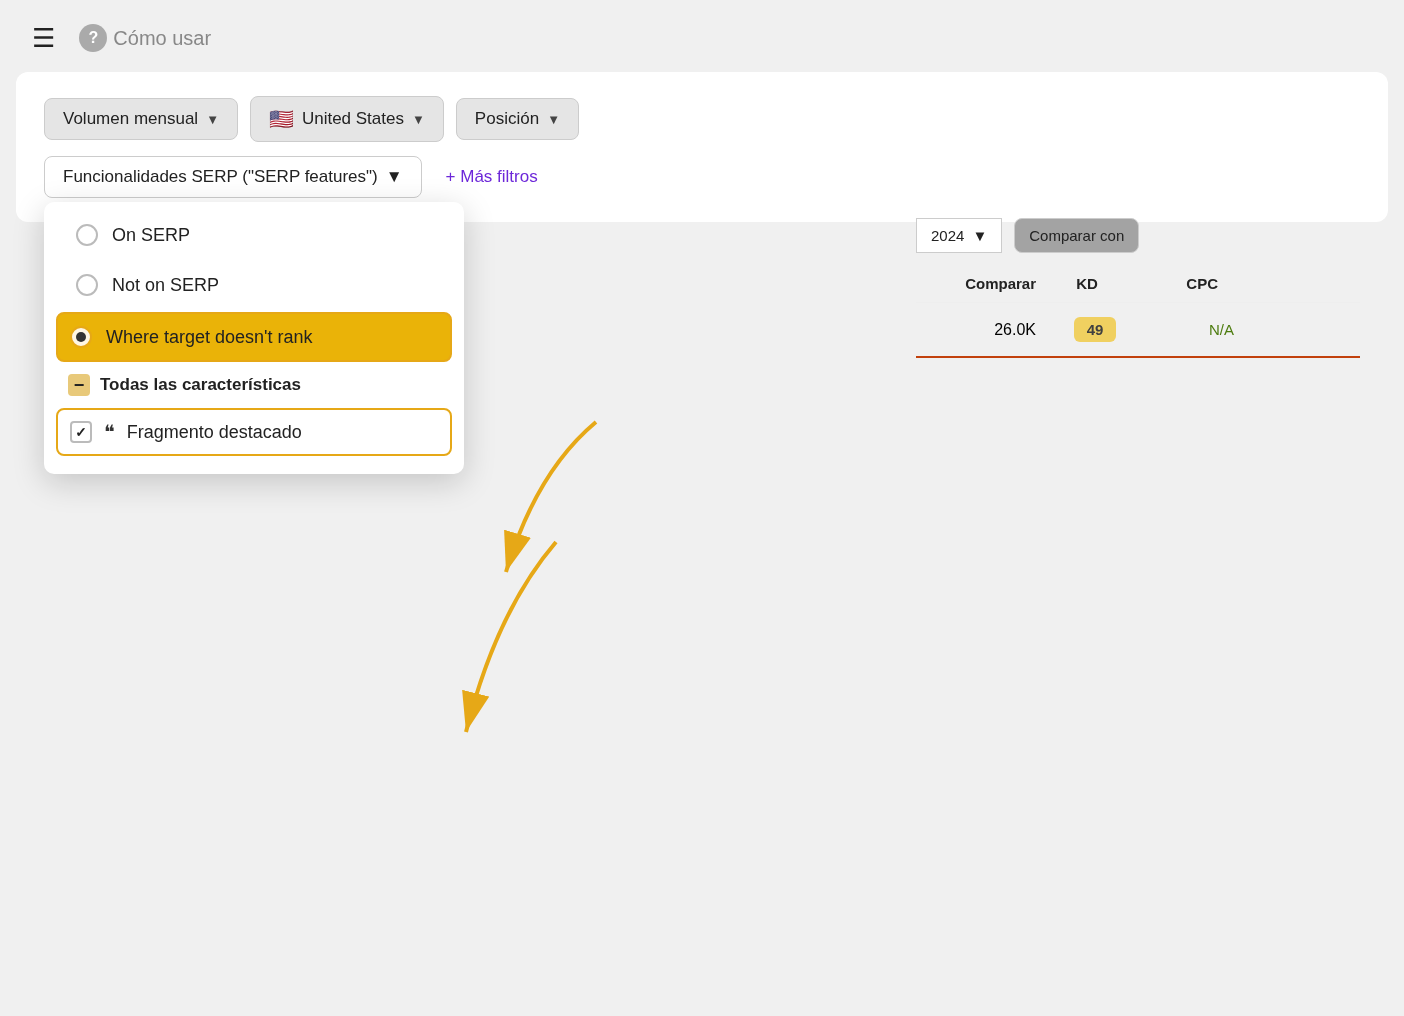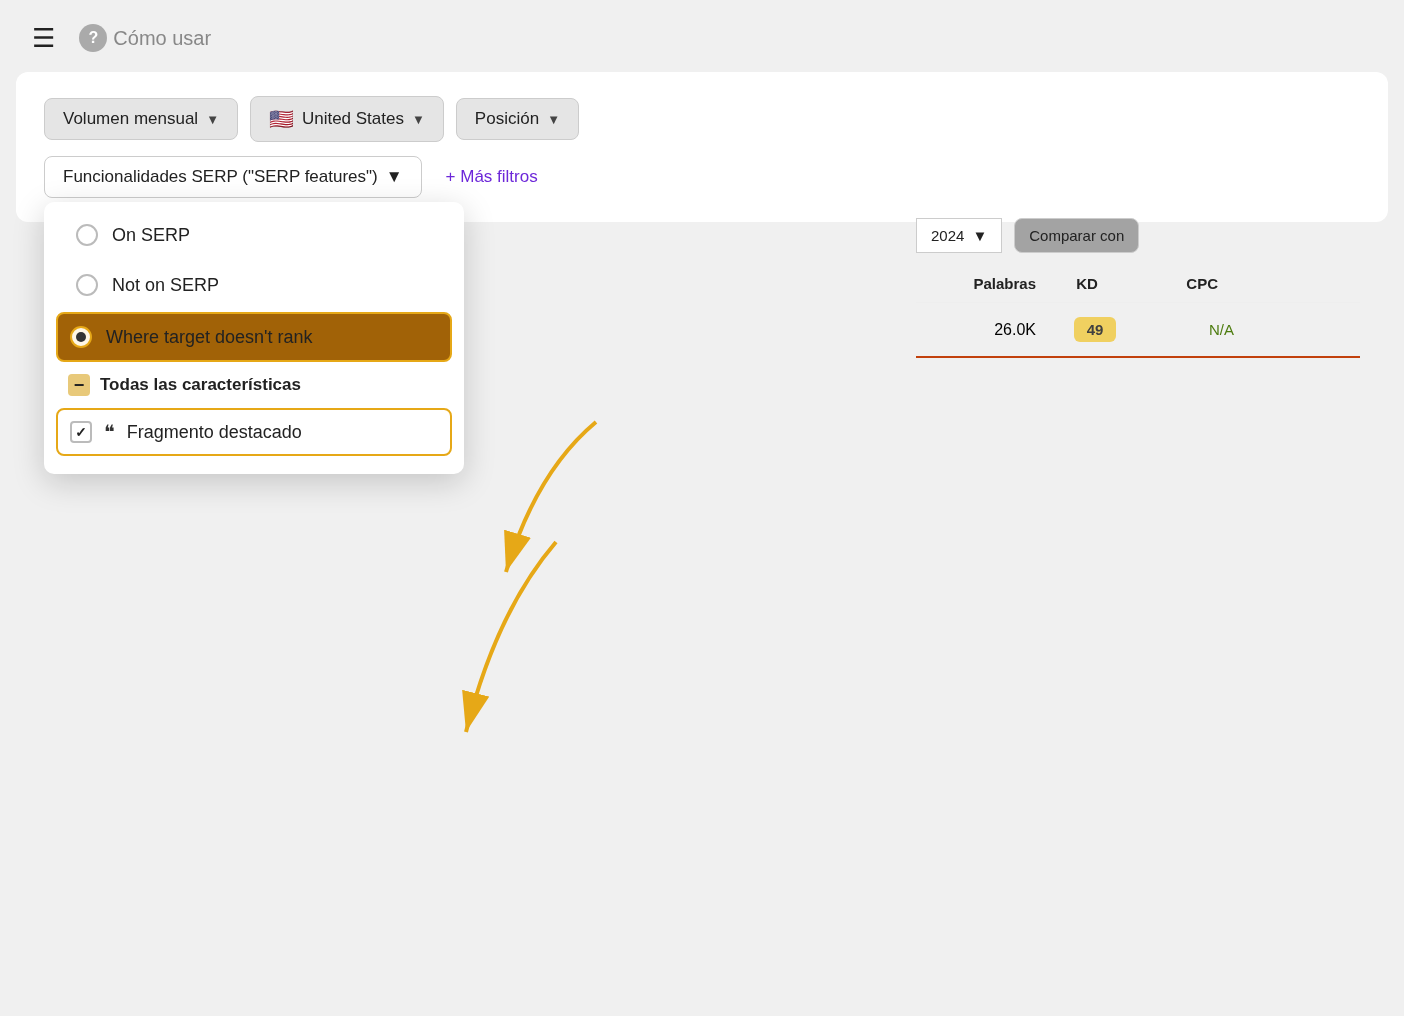--- a/index.html
+++ b/index.html
@@ -396,21 +396,21 @@
       <div class="radio-circle"></div>
       <span>On SERP</span>
     </div>
 
     <div class="radio-option">
       <div class="radio-circle"></div>
       <span>Not on SERP</span>
     </div>
 
 
-    <div class="radio-option highlighted" style="background:#a16207;">
+    <div class="radio-option highlighted" style="background:#eab308;">
       <div class="radio-circle selected">
         <div class="radio-dot"></div>
       </div>
       <span>Where target doesn't rank</span>
     </div>
 
     <div class="section-header">
       <div class="minus-box">−</div>
       <span>Todas las características</span>
     </div>
@@ -430,21 +430,21 @@
       <button class="date-btn">
         <span>2024</span>
         <span>▼</span>
       </button>
       <button class="compare-btn">
         <span>Comparar con</span>
       </button>
     </div>
 
     <div class="table-header-row">
-      <div class="col-volumen"><strong>Palabras</strong></div>
+      <div class="col-volumen"><strong>Comparar</strong></div>
       <div class="col-kd"><strong>KD</strong></div>
       <div class="col-cpc"><strong>CPC</strong></div>
     </div>
 
     <div class="table-data-row">
       <div class="col-volumen">26.0K</div>
       <div class="col-kd">
         <span class="kd-badge">49</span>
       </div>
       <div class="col-cpc na-text">N/A</div>

